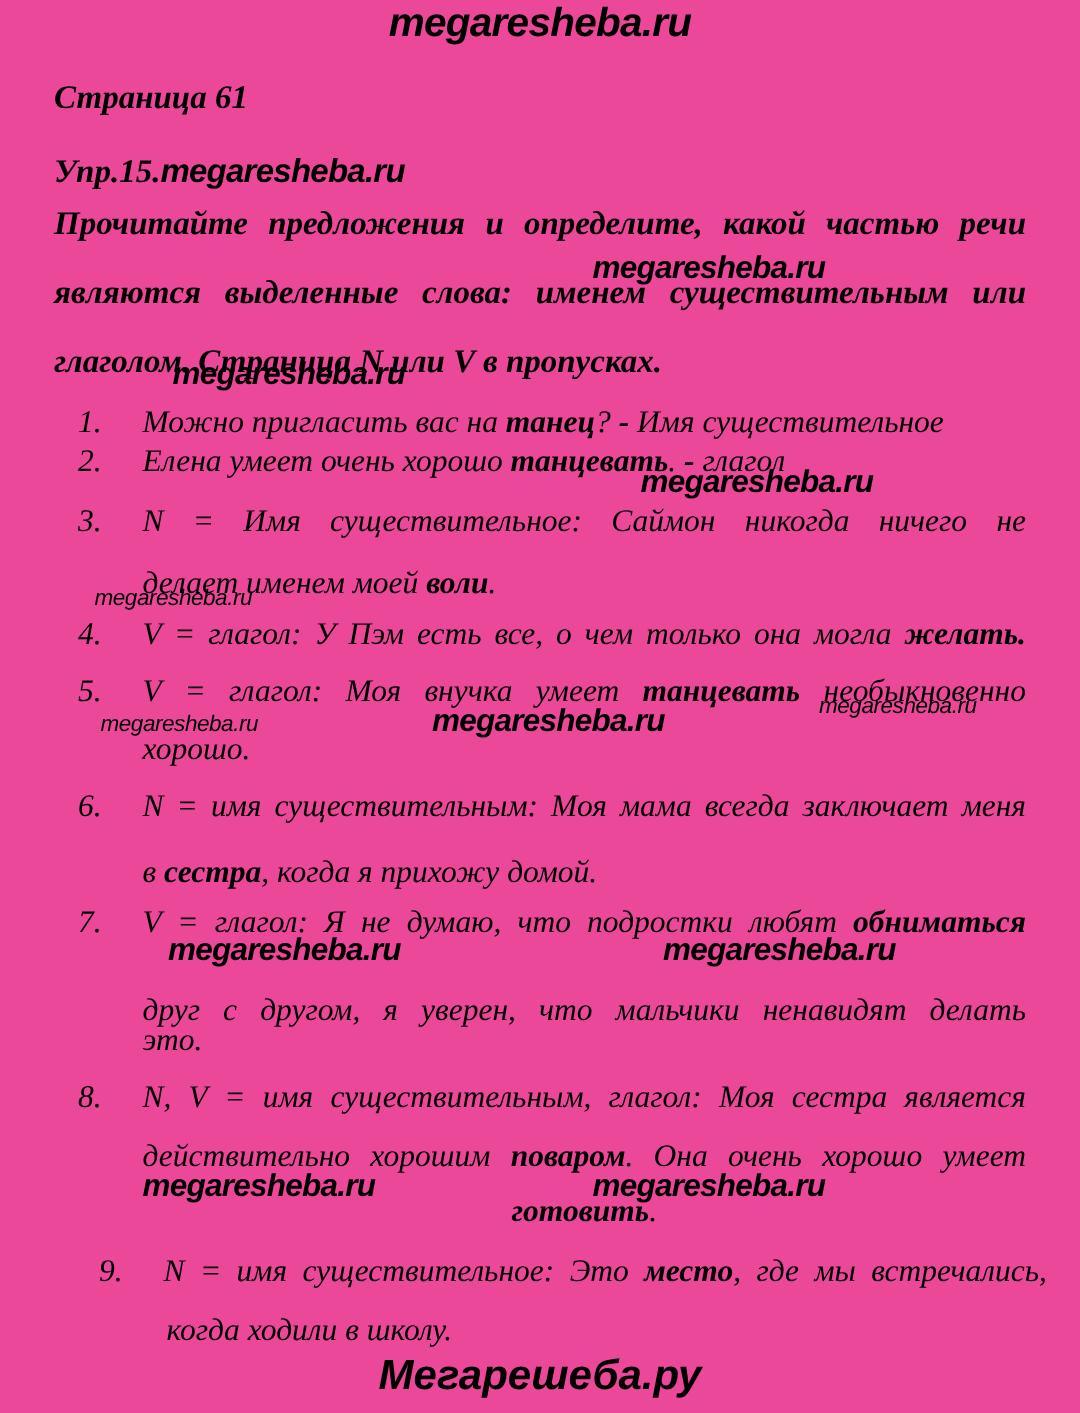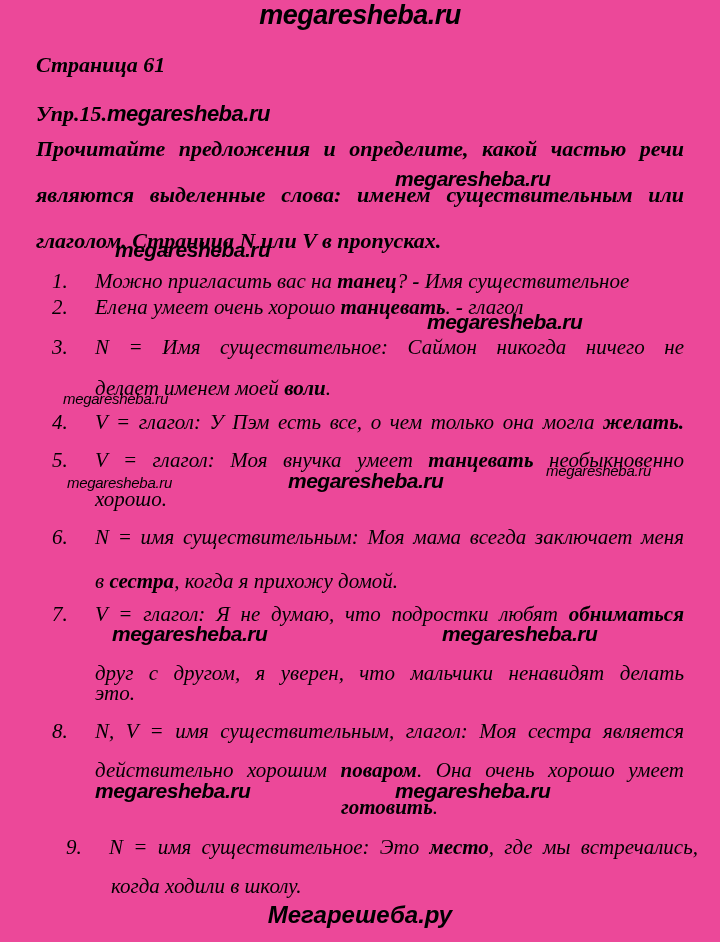--- a/index.html
+++ b/index.html
@@ -21,21 +21,21 @@
   
   .task-line{position:absolute;left:36px;width:648px;font-weight:bold;font-size:22px;line-height:1.2;}
   
   .item-line{position:absolute;font-size:21px;line-height:1.2;}
   .item-line .num{display:inline-block;width:43px;}
   .just{text-align:justify;text-align-last:justify;}
   .b{font-weight:bold;}
   
   .footer{
     position:absolute;left:0;right:0;top:901px;text-align:center;
-    font-family:"Liberation Sans","DejaVu Sans",sans-serif;font-weight:bold;font-size:24px;
+    font-family:"Liberation Sans","DejaVu Sans",sans-serif;font-weight:bold;font-size:28px;
   }
 </style>
 </head>
 <body>
 
 <div class="page">
 
   <div class="wm wm-header">megaresheba.ru</div>
 
   <div class="page-label">Страница 61</div>

